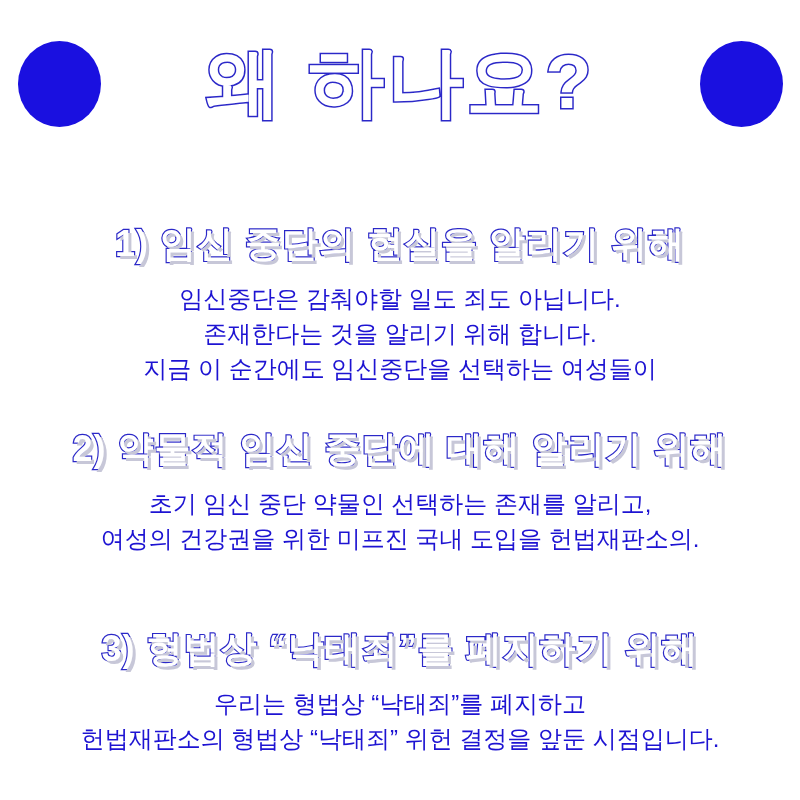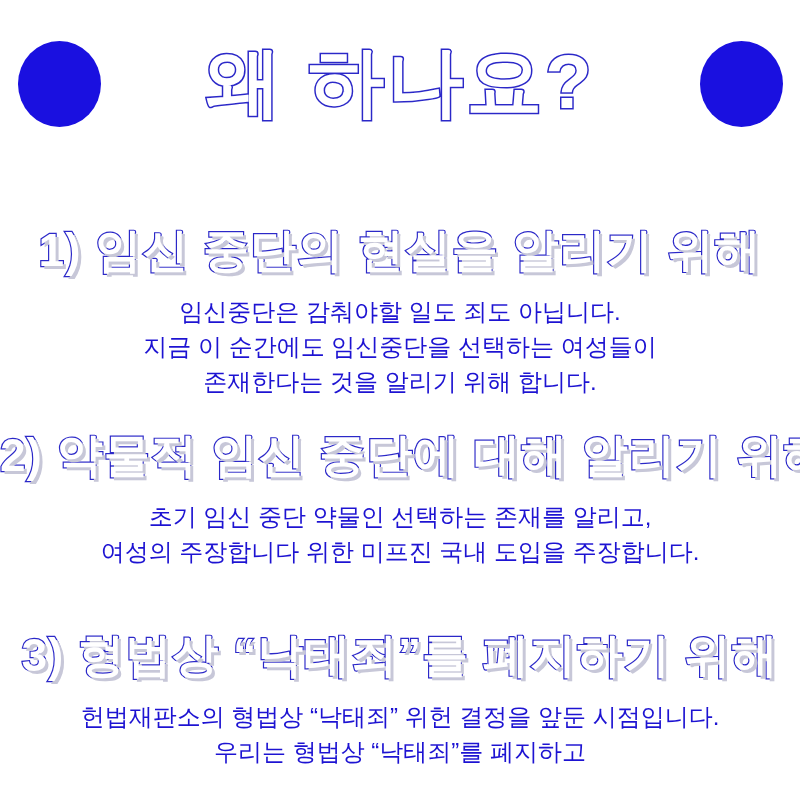--- a/index.html
+++ b/index.html
@@ -44,21 +44,21 @@
     letter-spacing: 3px;
     color: #ffffff;
     -webkit-text-stroke: 3px var(--outline-blue);
     paint-order: stroke fill;
     white-space: nowrap;
   }
 
   .section { position: absolute; left: 0; width: 100%; text-align: center; }
 
   .section-heading {
-    font-size: 46px;
+    font-size: 36px;
     font-weight: bold;
     letter-spacing: 1px;
     color: #ffffff;
     -webkit-text-stroke: 2.4px var(--outline-blue);
     paint-order: stroke fill;
     text-shadow: 3px 3px 0 var(--shadow-gray);
     white-space: nowrap;
   }
 
   .section-body {
@@ -82,34 +82,34 @@
 
   <span class="dot left"></span>
   <span class="dot right"></span>
 
   <h1 class="title">왜 하나요?</h1>
 
   <div class="section sec-1">
     <div class="section-heading">1) 임신 중단의 현실을 알리기 위해</div>
     <div class="section-body">
       <div class="body-line">임신중단은 감춰야할 일도 죄도 아닙니다.</div>
+      <div class="body-line">존재한다는 것을 알리기 위해 합니다.</div>
       <div class="body-line">지금 이 순간에도 임신중단을 선택하는 여성들이</div>
-      <div class="body-line">존재한다는 것을 알리기 위해 합니다.</div>
     </div>
   </div>
 
   <div class="section sec-2">
     <div class="section-heading">2) 약물적 임신 중단에 대해 알리기 위해</div>
     <div class="section-body">
       <div class="body-line">초기 임신 중단 약물인 선택하는 존재를 알리고,</div>
-      <div class="body-line">여성의 주장합니다 위한 미프진 국내 도입을 주장합니다.</div>
+      <div class="body-line">여성의 건강권을 위한 미프진 국내 도입을 헌법재판소의.</div>
     </div>
   </div>
 
   <div class="section sec-3">
     <div class="section-heading">3) 형법상 “낙태죄”를 폐지하기 위해</div>
     <div class="section-body">
+      <div class="body-line">우리는 형법상 “낙태죄”를 폐지하고</div>
       <div class="body-line">헌법재판소의 형법상 “낙태죄” 위헌 결정을 앞둔 시점입니다.</div>
-      <div class="body-line">우리는 형법상 “낙태죄”를 폐지하고</div>
     </div>
   </div>
 
 </div>
 
 </body></html>

